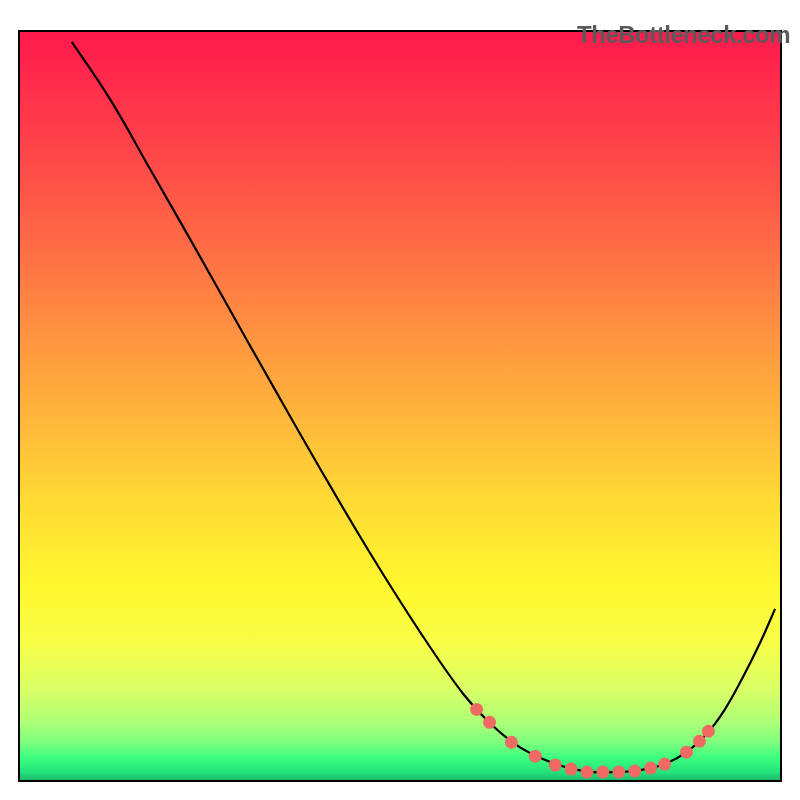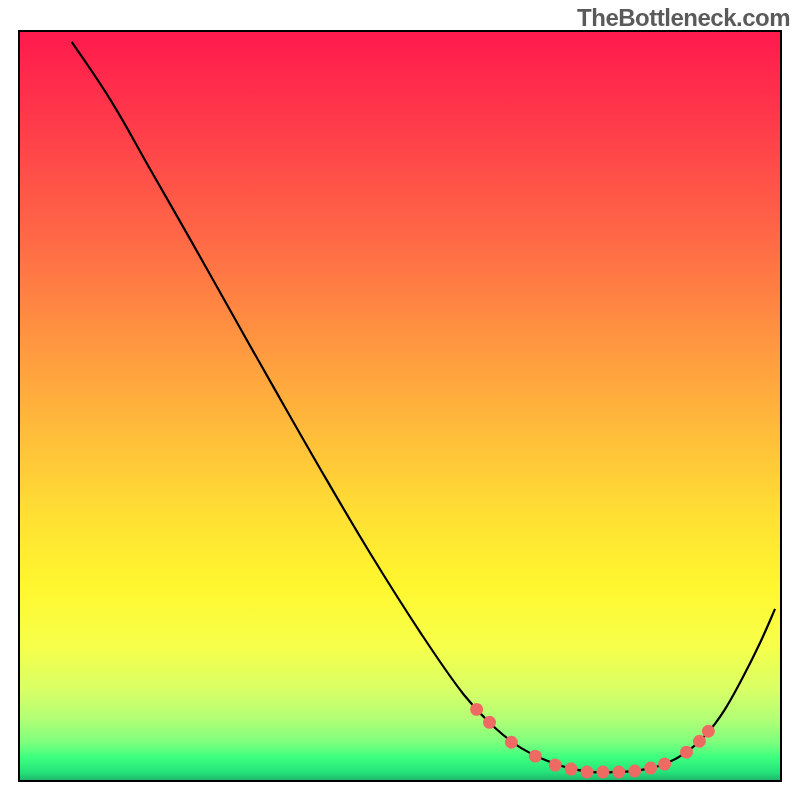--- a/index.html
+++ b/index.html
@@ -4,21 +4,21 @@
 <style>
   * { margin: 0; padding: 0; box-sizing: border-box; }
   html, body { width: 800px; height: 800px; overflow: hidden; background: #fff; }
   .stage {
     position: relative;
     width: 800px;
     height: 800px;
   }
   .watermark {
     position: absolute;
-    top: 4px;
+    top: 21px;
     right: 10px;
     font-family: Arial, Helvetica, sans-serif;
     font-size: 24px;
     font-weight: 600;
     color: #5a5a5a;
     letter-spacing: -0.5px;
     z-index: 20;
   }
   .plot-area {
     position: absolute;

